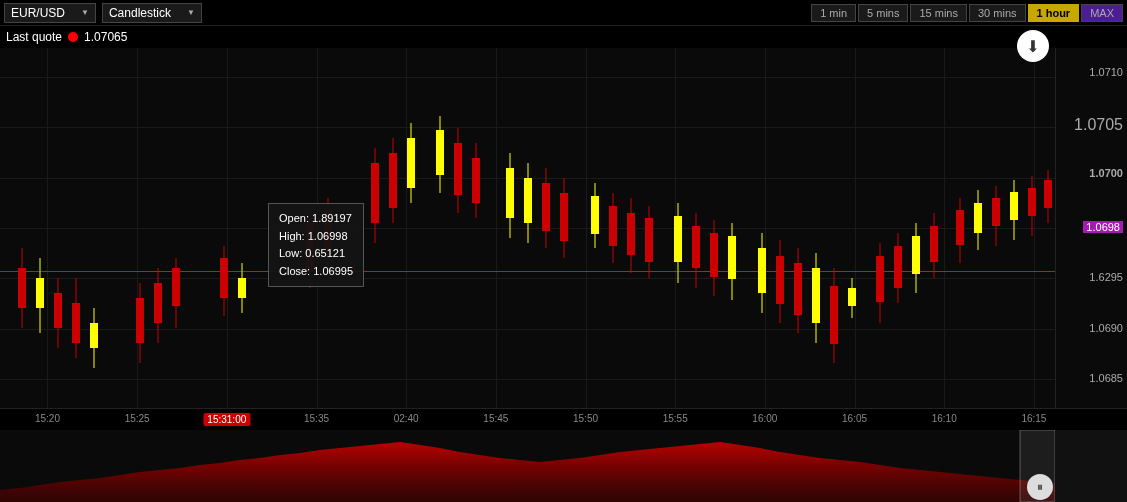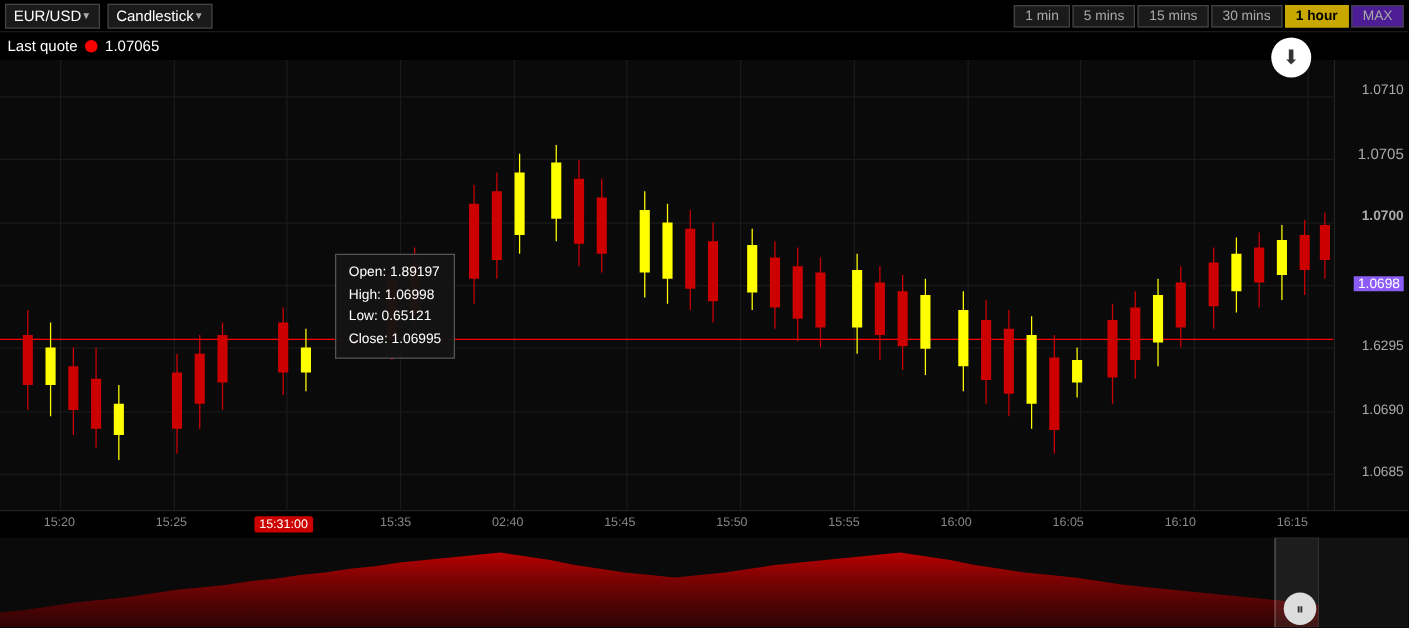--- a/index.html
+++ b/index.html
@@ -16,21 +16,21 @@
       border-bottom: 1px solid #222;
     }
     .header-left { display: flex; align-items: center; gap: 6px; }
     .dropdown {
       background: #1a1a1a;
       border: 1px solid #444;
       color: #fff;
       padding: 2px 6px;
       font-size: 12px;
       cursor: pointer;
-      display: flex; align-items: center; gap: 0;
+      display: flex; align-items: center; gap: 16px;
     }
     .dropdown .arrow { font-size: 8px; color: #aaa; }
 
     .time-buttons { display: flex; gap: 2px; justify-content: center; }
     .time-btn {
       background: #1a1a1a;
       border: 1px solid #444;
       color: #aaa;
       padding: 2px 8px;
       font-size: 11px;
@@ -70,21 +70,21 @@
       height: 360px;
       position: relative;
     }
     .chart-main {
       flex: 1;
       position: relative;
       background: #0a0a0a;
       overflow: hidden;
     }
     .price-axis {
-      width: 60px;
+      width: 72px;
       background: #0a0a0a;
       border-left: 1px solid #222;
       position: relative;
       display: flex;
       flex-direction: column;
       justify-content: space-between;
       padding: 4px 4px;
       font-size: 11px;
       color: #aaa;
     }
@@ -428,23 +428,23 @@
       </div>
       <div>
         <span>Close:</span>
         <span>1.06995</span>
       </div>
     </div>
   </div>
 
   <div class="price-axis" style="position:relative;">
     <div style="position:absolute; top:5%; right:4px; font-size:11px; color:#aaa;">1.0710</div>
-    <div style="position:absolute; top:19%; right:4px; font-size:12px; color:#aaa;">1.0705</div>
+    <div style="position:absolute; top:19%; right:4px; font-size:16px; color:#aaa;">1.0705</div>
     <div style="position:absolute; top:33%; right:4px; font-size:11px; color:#aaa;font-weight:bold;">1.0700</div>
-    <div style="position:absolute; top:48%; right:4px; font-size:11px; background:#8b5cf6; color:#fff; padding:0 3px; white-space:nowrap;">1.0698</div>
+    <div style="position:absolute; top:48%; right:4px; font-size:11px; background:#a21caf; color:#fff; padding:0 3px; white-space:nowrap;">1.0698</div>
     <div style="position:absolute; top:62%; right:4px; font-size:11px; color:#aaa;">1.6295</div>
     <div style="position:absolute; top:76%; right:4px; font-size:11px; color:#aaa;">1.0690</div>
     <div style="position:absolute; top:90%; right:4px; font-size:11px; color:#aaa;">1.0685</div>
   </div>
 </div>
 
 <div class="x-axis">
   <div class="x-axis-main">
     <span class="x-label" style="left:4.5%">15:20</span>
     <span class="x-label" style="left:13%">15:25</span>

